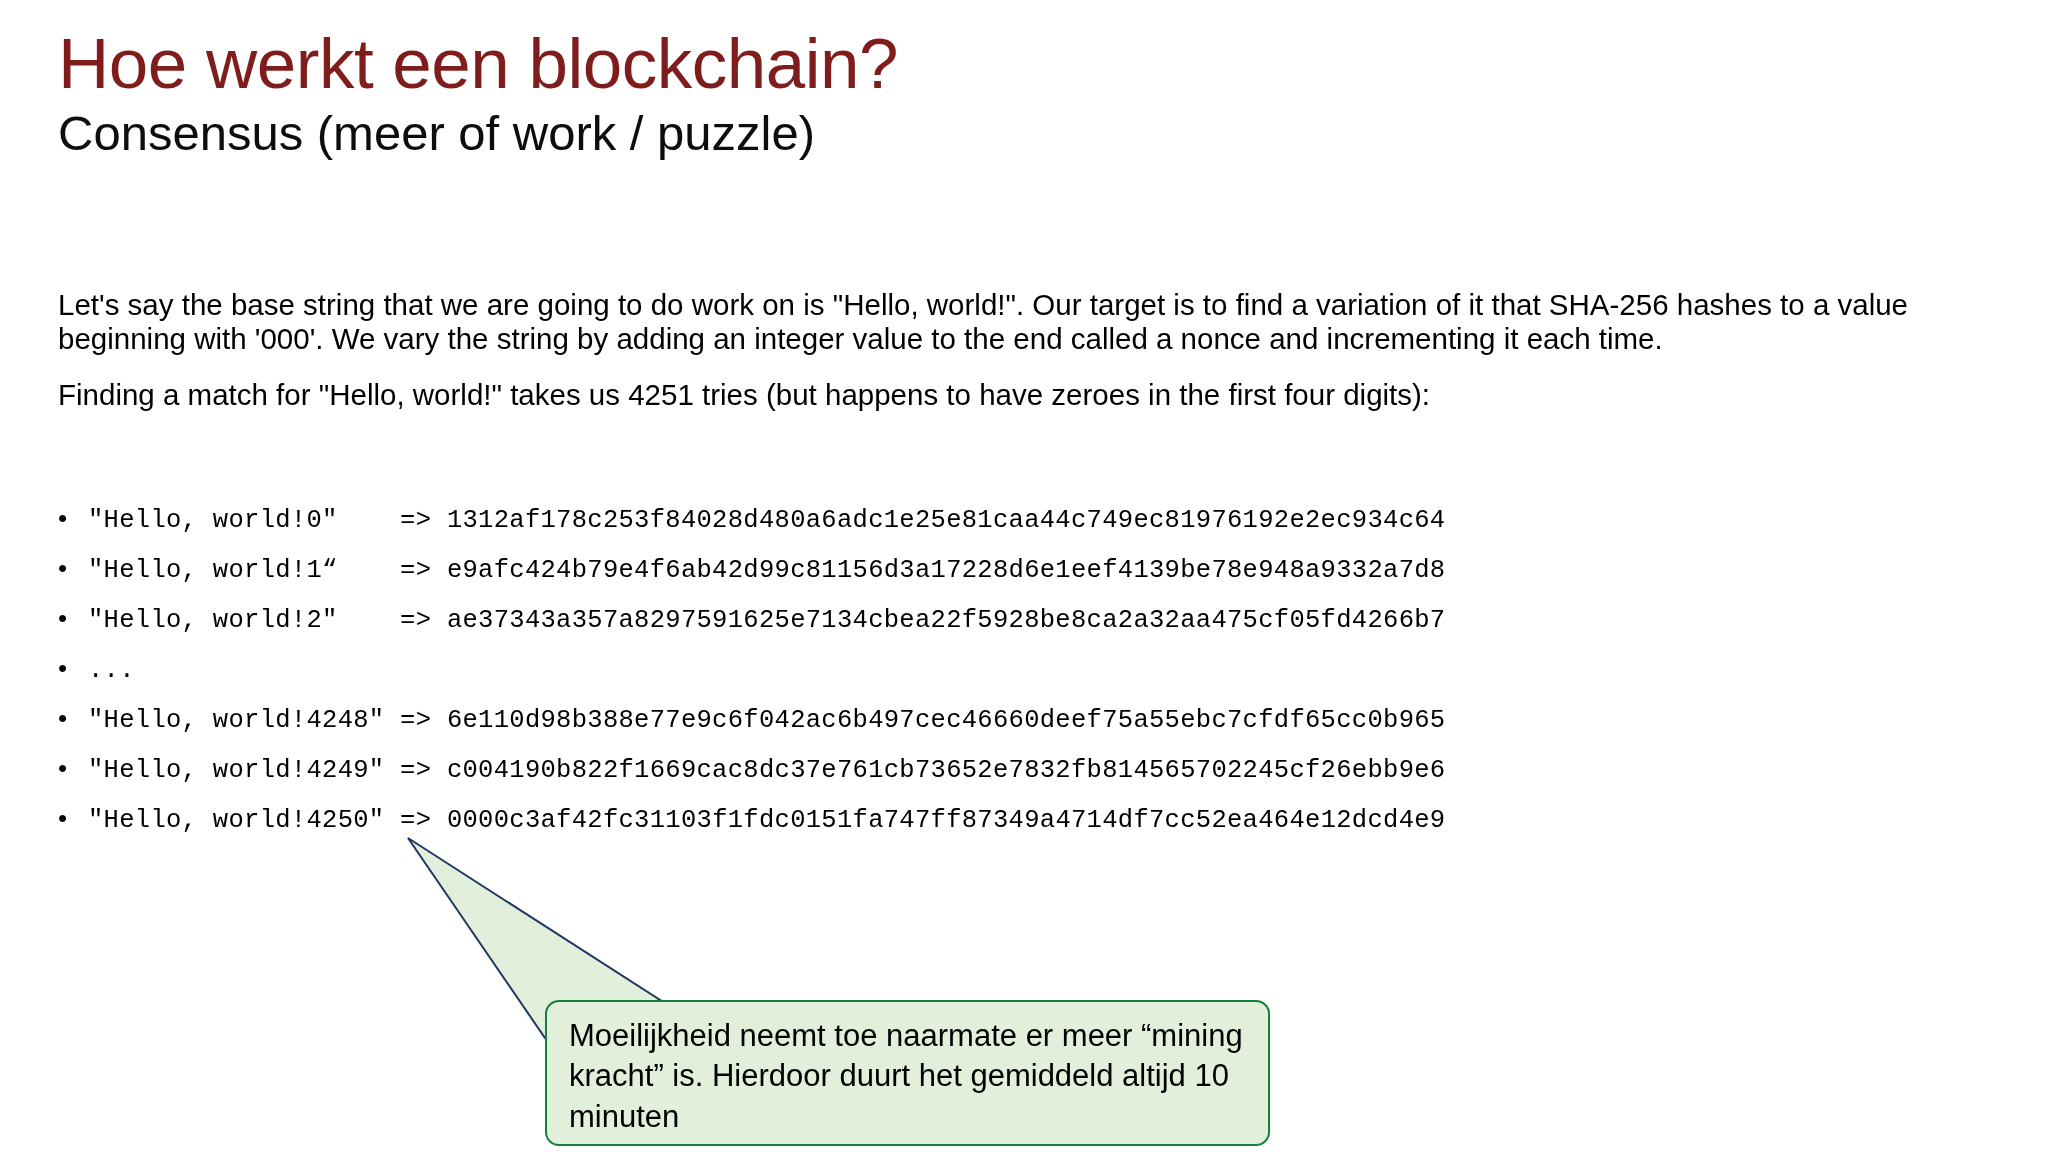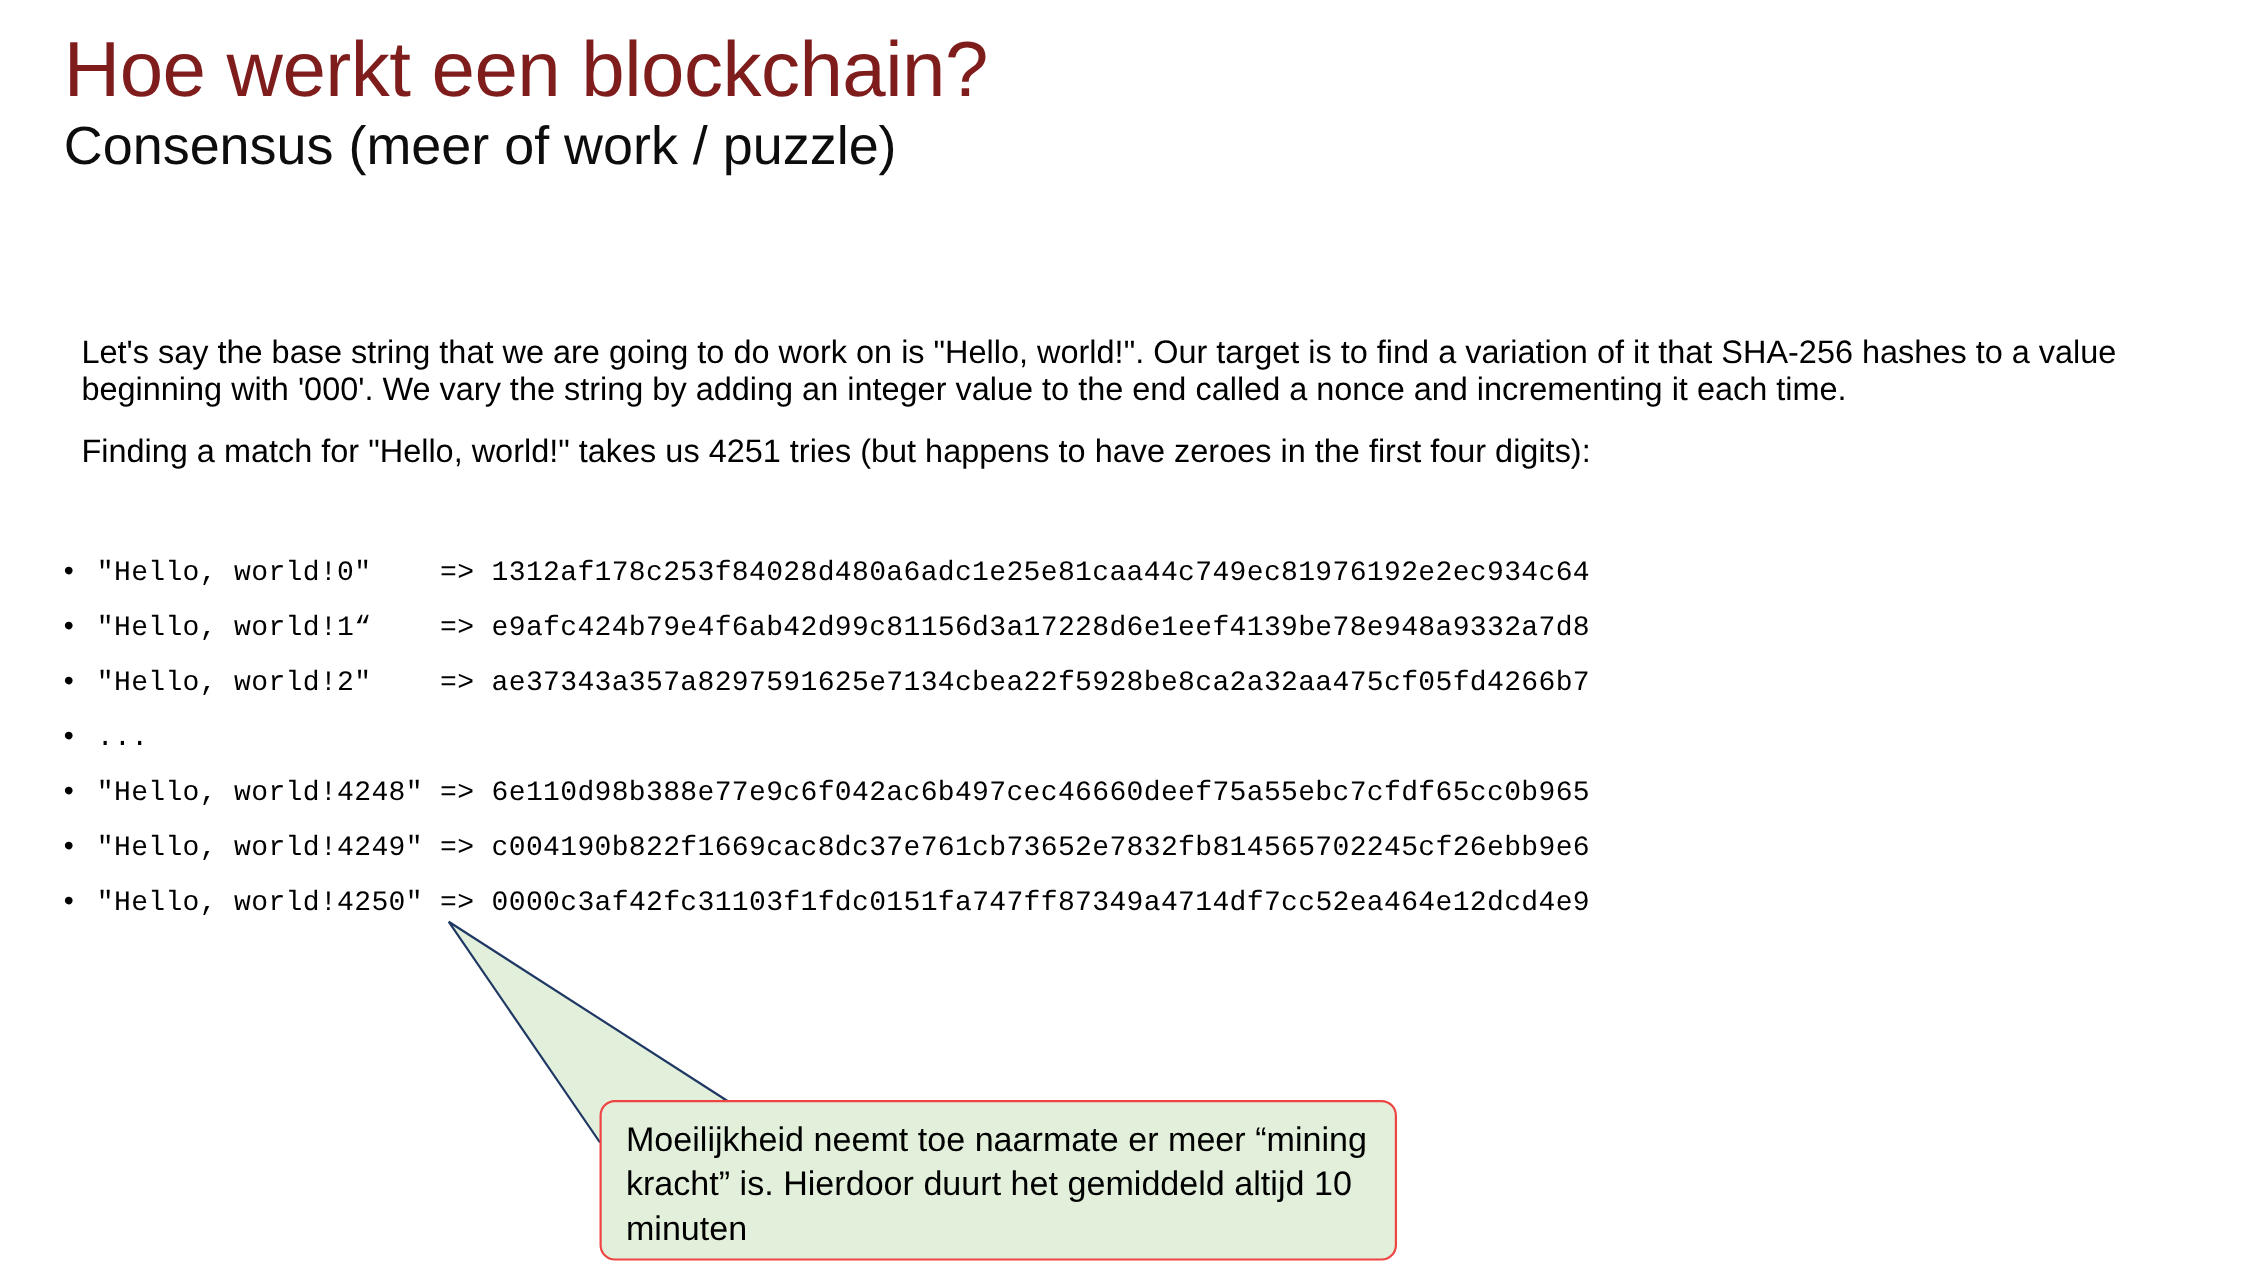--- a/index.html
+++ b/index.html
@@ -50,21 +50,21 @@
   .body-block {
     position: absolute;
     left: 58px;
     top: 288px;
     width: 1900px;
   }
   .para {
     font-size: 29.5px;
     line-height: 1.16;
     color: #000000;
-    margin: 16px;
+    margin: 0;
   }
   .para + .para {
     margin-top: 22px;
   }
 
   
   .hash-list {
     position: absolute;
     left: 58px;
     top: 505px;
@@ -104,21 +104,21 @@
     height: 1152px;
     pointer-events: none;
   }
   .callout-box {
     position: absolute;
     left: 545px;
     top: 1000px;
     width: 725px;
     height: 146px;
     box-sizing: border-box;
-    border: 2px solid #ef4444;
+    border: 2px solid #15803d;
     border-radius: 14px;
     background: #e2efda;
     padding: 14px 22px 0 22px;
   }
   .callout-text {
     font-size: 31px;
     line-height: 1.30;
     color: #000000;
   }
 </style>

